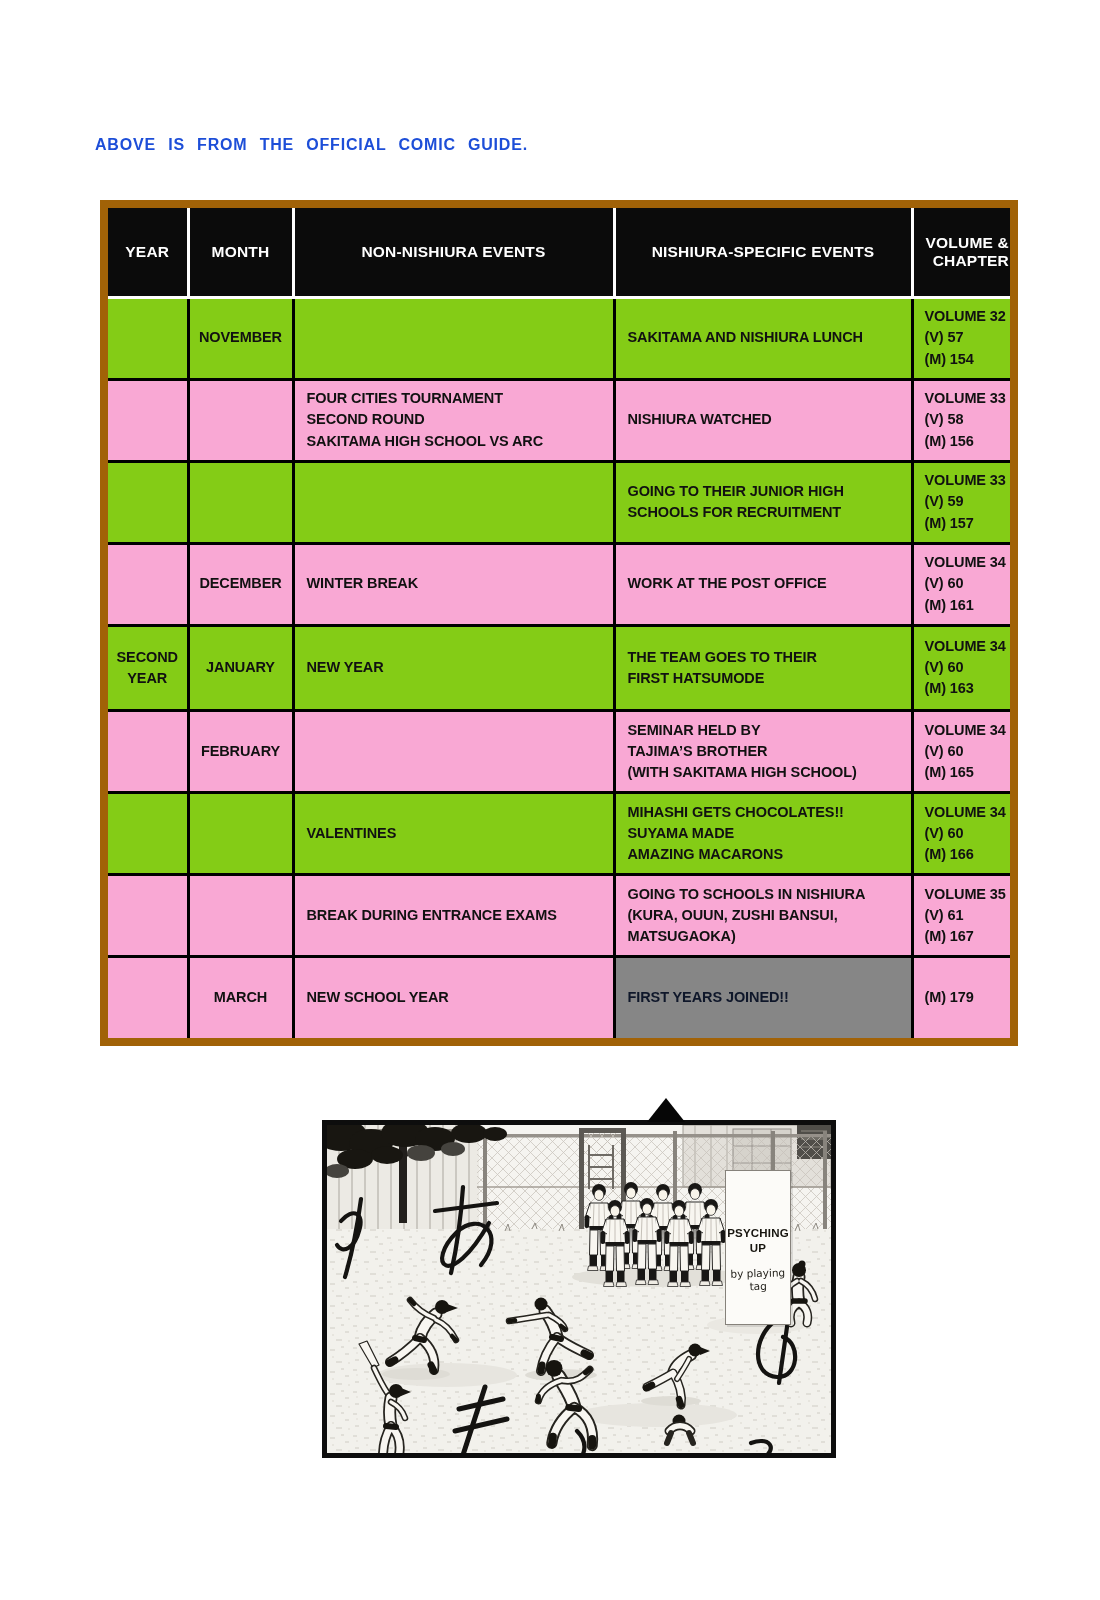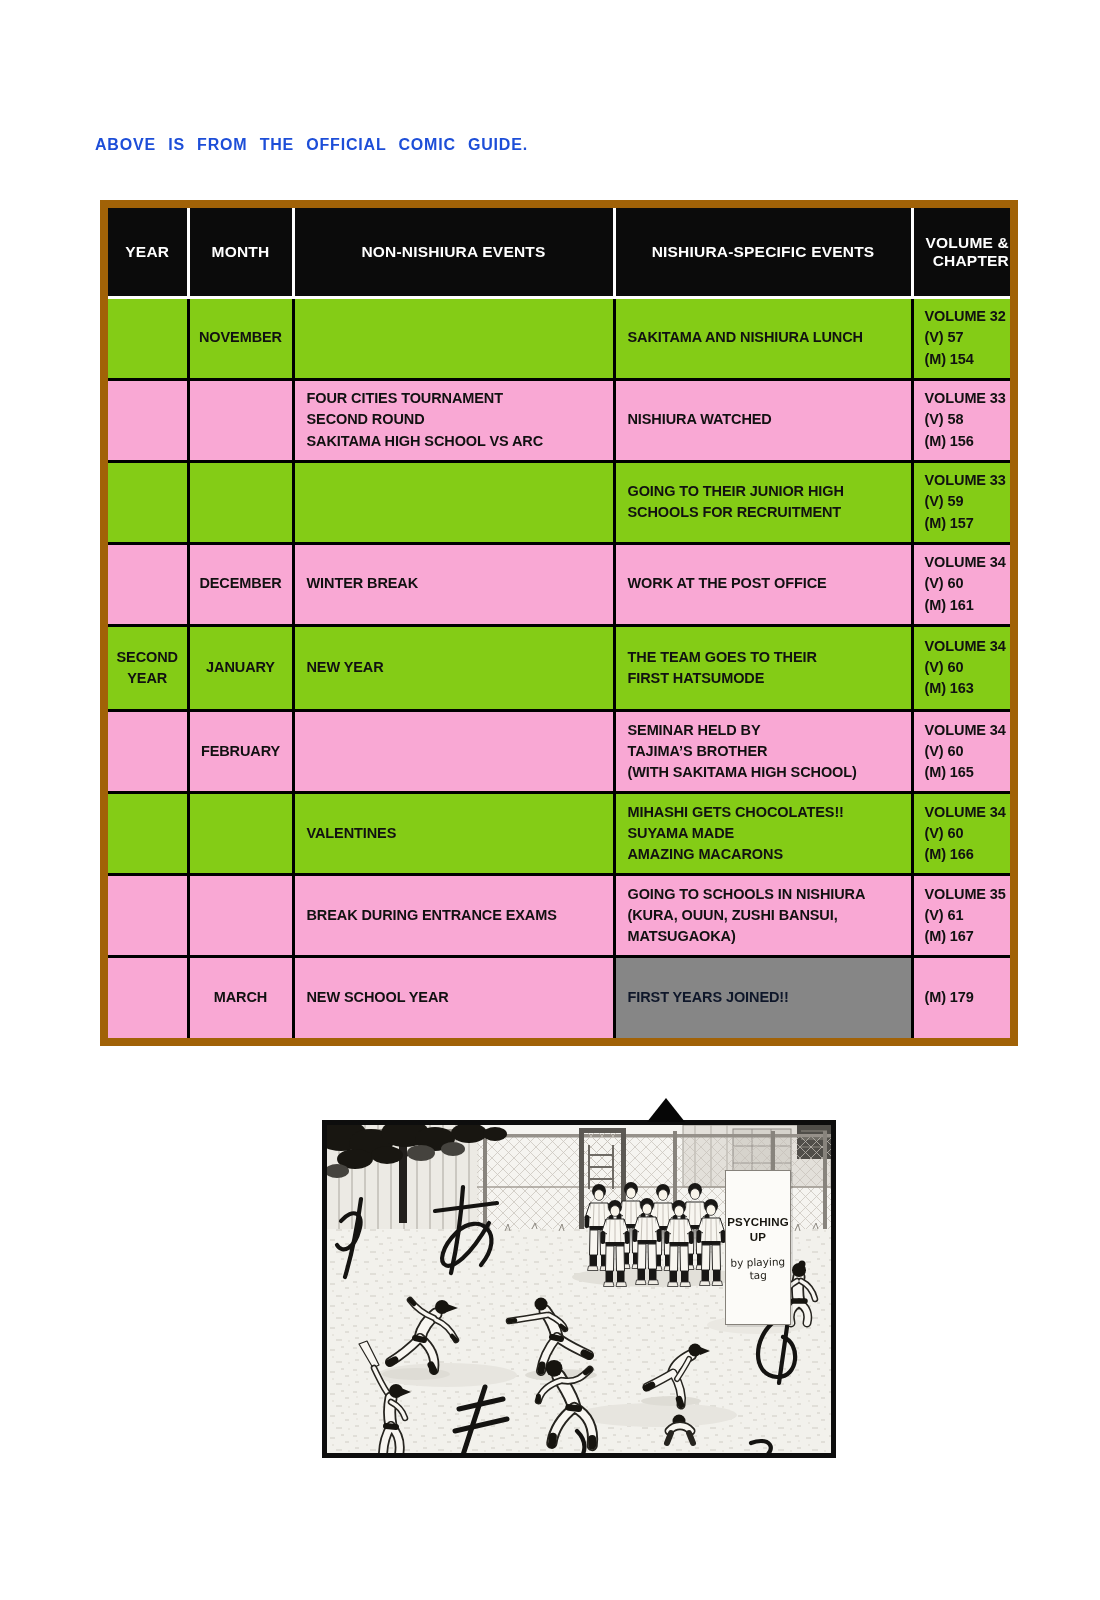--- a/index.html
+++ b/index.html
@@ -33,21 +33,21 @@
            border-bottom:24px solid #060606;}
 
   
   .panel{position:absolute;left:322px;top:1120px;width:514px;height:338px;
          box-sizing:border-box;border:5px solid #0d0d0d;background:#f4f3ef;
          z-index:30;overflow:hidden;}
   .panel svg{position:absolute;left:0;top:0;display:block;}
   .sign{position:absolute;left:398px;top:45px;width:64px;height:153px;
         background:#fcfbf8;border:1px solid #86827b;box-shadow:2px 2px 0 rgba(0,0,0,.10);
         text-align:center;z-index:5;}
-  .sign-top{margin-top:44px;font-weight:bold;font-size:11.5px;line-height:1.3;
+  .sign-top{margin-top:55px;font-weight:bold;font-size:11.5px;line-height:1.3;
             letter-spacing:.2px;color:#17150f;}
   .sign-bot{margin-top:11px;font-family:"DejaVu Sans",sans-serif;font-size:10.5px;
             line-height:1.25;color:#24221c;transform:rotate(-1.5deg);}
 </style>
 </head>
 <body>
 
 <div class="page">
 
   <div class="intro">

